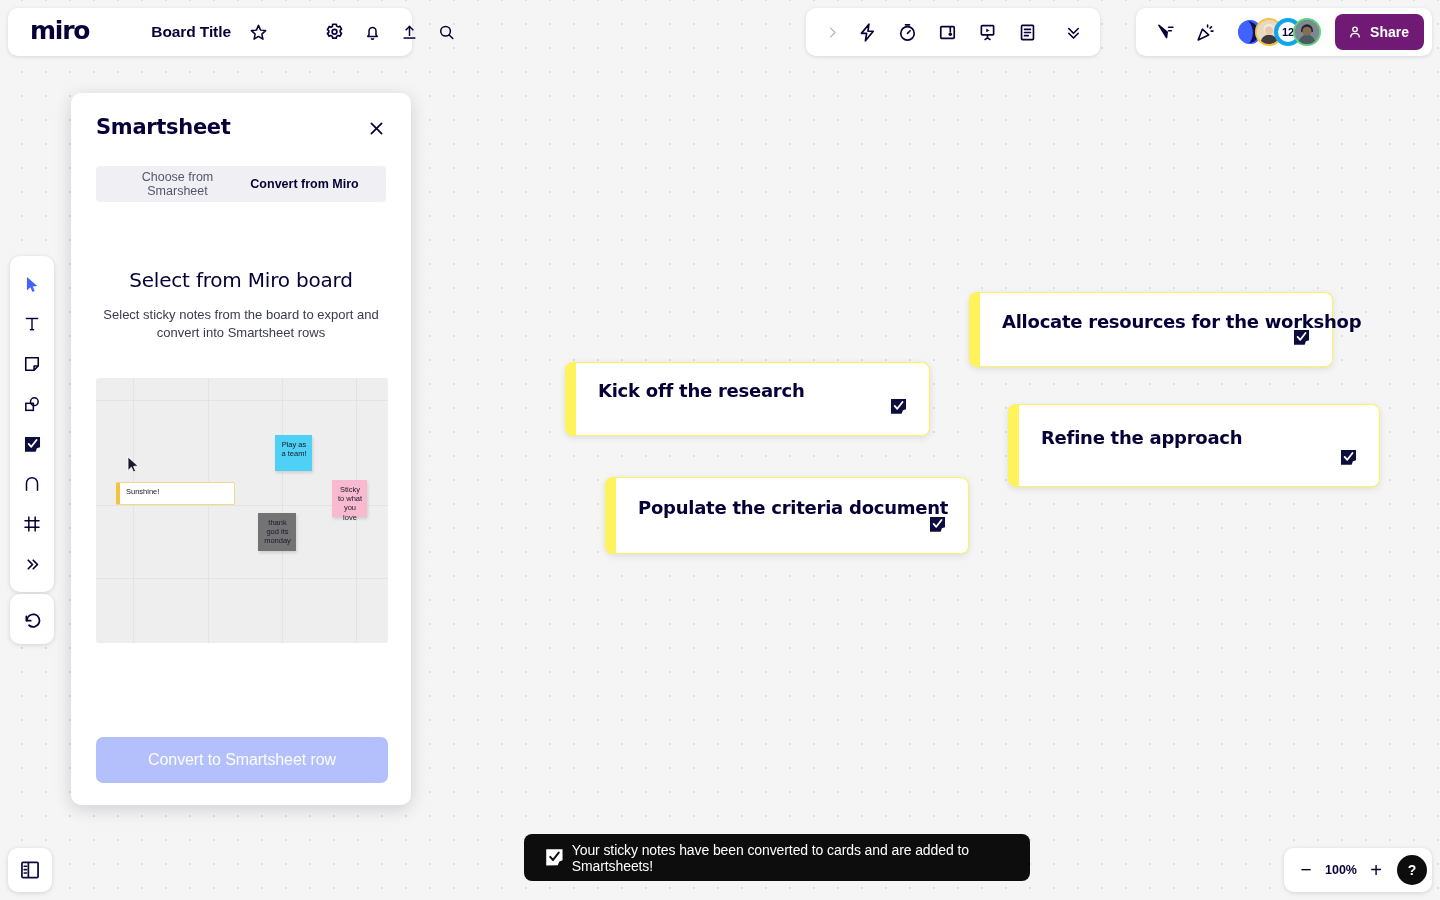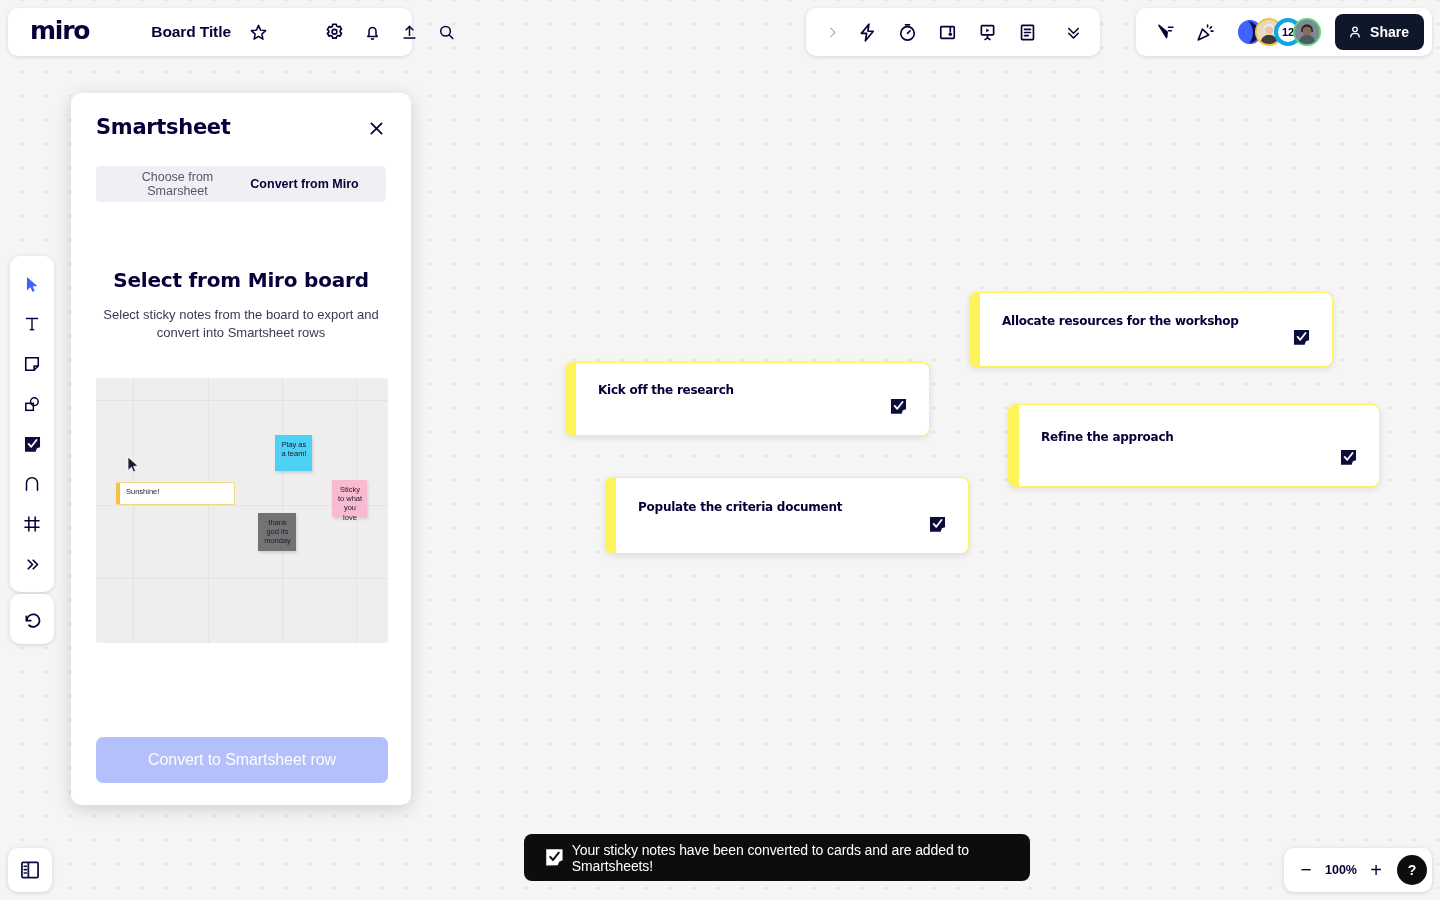--- a/index.html
+++ b/index.html
@@ -70,21 +70,21 @@
     content: ""; position: absolute; right: -2px; top: 1px;
     width: 20px; height: 24px; background: #0b1churn;
   }
   .av-ring-y { border-color: #f5c344; background: #e9dcc7; }
   .av-ring-g { border-color: #5fd27a; background: #6a7f8c; margin-left: 8px; }
   .av-count {
     background: #fff; color: #050038; border: 4px solid #0ea5e9;
     font-family: "Liberation Sans", sans-serif;
   }
   .share-btn {
-    height: 36px; background: #0f172a; color: #fff;
+    height: 36px; background: #701a75; color: #fff;
     border: none; border-radius: 8px; cursor: pointer;
     display: flex; align-items: center; gap: 7px;
     padding: 0 15px 0 12px; font-size: 14px; font-weight: 700;
     font-family: "Liberation Sans", sans-serif; margin-left: 6px;
   }
 
   
   #left-tools {
     position: absolute; left: 10px; top: 256px;
     width: 44px; background: #fff; border-radius: 10px;
@@ -130,21 +130,21 @@
     font-size: 12.5px; color: #55566d; border-radius: 5px; cursor: pointer;
     border: none; background: transparent;
     font-family: "Liberation Sans", sans-serif;
   }
   .tab.active {
     background: #fff; color: #050038; font-weight: 700;
     box-shadow: 0 1px 2px rgba(5,0,56,.12);
   }
   #panel-heading {
     margin-top: 66px; text-align: center;
-    font-size: 20px; font-weight: 700; letter-spacing: -.2px;
+    font-size: 20px; font-weight: 400; letter-spacing: -.2px;
     font-family: "DejaVu Sans", sans-serif;
   }
   #panel-sub {
     margin-top: 14px; text-align: center; font-size: 13px;
     line-height: 1.38; color: #353council; color: #3a3a52; padding: 0 4px;
   }
   #preview {
     margin-top: 36px; width: 292px; height: 265px;
     background: #eeeeee; border-radius: 3px; position: relative;
     overflow: hidden;
@@ -173,21 +173,21 @@
   
   .card {
     position: absolute; background: #fff;
     border: 1.5px solid #fff35b; border-left: 11px solid #fff35b;
     border-radius: 8px; box-shadow: 0 2px 7px rgba(5,0,56,.10);
     cursor: pointer;
   }
   .card-text {
     position: absolute; left: 22px; top: 50%;
     transform: translateY(-50%); margin-top: -9px;
-    font-size: 12px; font-weight: 700; letter-spacing: -.25px;
+    font-size: 18px; font-weight: 700; letter-spacing: -.25px;
     color: #050038; font-family: "DejaVu Sans", sans-serif;
     white-space: nowrap;
   }
   .card-badge { position: absolute; right: 20px; bottom: 18px; }
 
   
   #toast {
     position: absolute; left: 524px; top: 834px;
     width: 506px; height: 47px; background: #0d0d0d;
     border-radius: 8px; display: flex; align-items: center;

